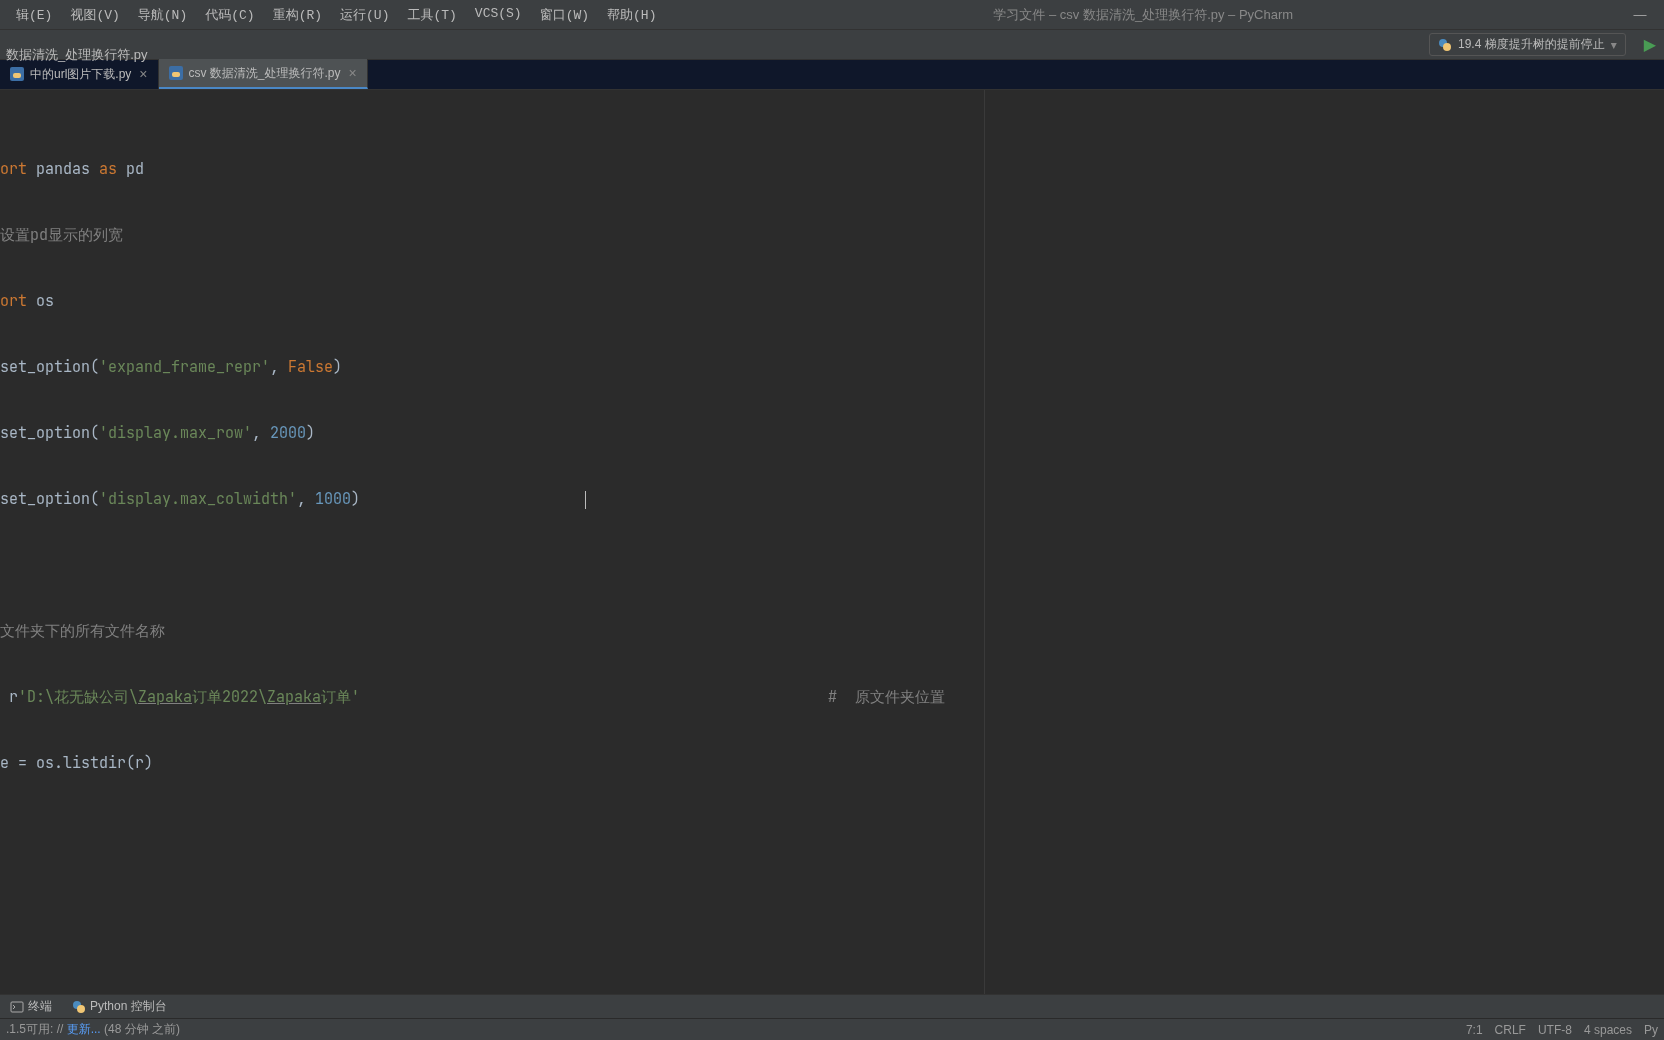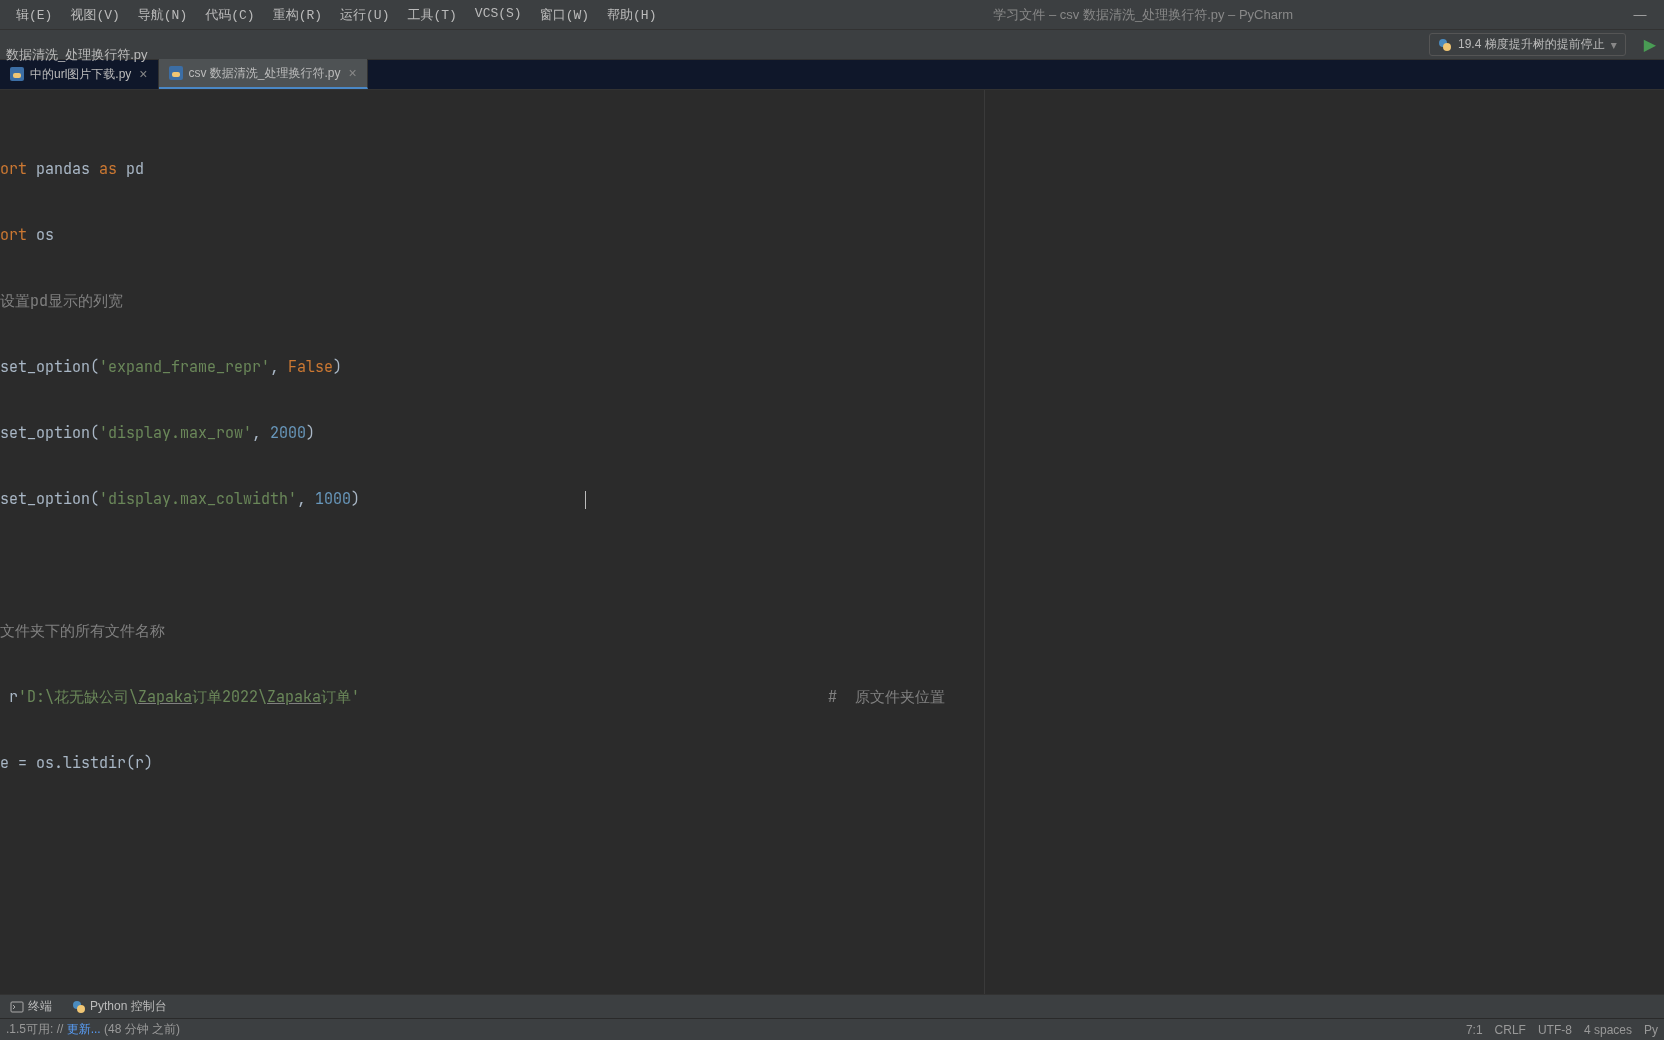--- a/index.html
+++ b/index.html
@@ -176,22 +176,22 @@
         <rect x="3" y="6" width="8" height="5" rx="2" fill="#f0c674"></rect>
       </svg>
     <span>csv 数据清洗_处理换行符.py</span>
     <span class="close">×</span>
   </div>
 </div>
 
 <div class="editor">
   <div class="ruler"></div>
   <div class="line"><span class="kw">ort</span><span> pandas </span><span class="kw">as</span><span> pd</span></div>
+  <div class="line"><span class="cmt">设置pd显示的列宽</span></div>
   <div class="line"><span class="kw">ort</span><span> os</span></div>
-  <div class="line"><span class="cmt">设置pd显示的列宽</span></div>
   <div class="line"><span>set_option(</span><span class="str">'expand_frame_repr'</span><span>, </span><span class="kw">False</span><span>)</span></div>
   <div class="line"><span>set_option(</span><span class="str">'display.max_row'</span><span>, </span><span class="num">2000</span><span>)</span></div>
   <div class="line"><span>set_option(</span><span class="str">'display.max_colwidth'</span><span>, </span><span class="num">1000</span><span>)</span>                         <span class="cursor"></span></div>
   <div class="line"></div>
   <div class="line"><span class="cmt">文件夹下的所有文件名称</span></div>
   <div class="line"><span> r</span><span class="str">'D:\花无缺公司\</span><span class="str under">Zapaka</span><span class="str">订单2022\</span><span class="str under">Zapaka</span><span class="str">订单'</span>                                                    <span class="cmt">#  原文件夹位置</span></div>
   <div class="line"><span>e = os.listdir(r)</span></div>
   <div class="line"></div>
   
   

